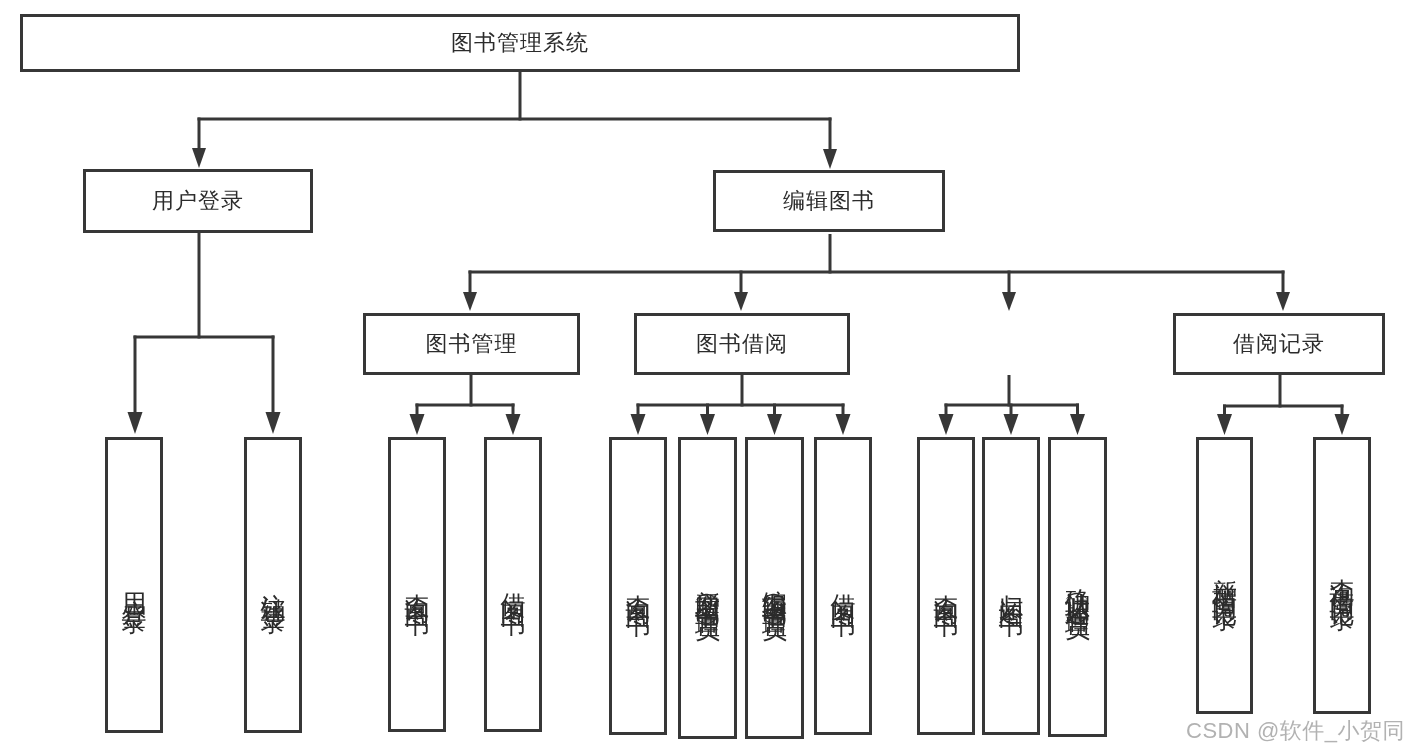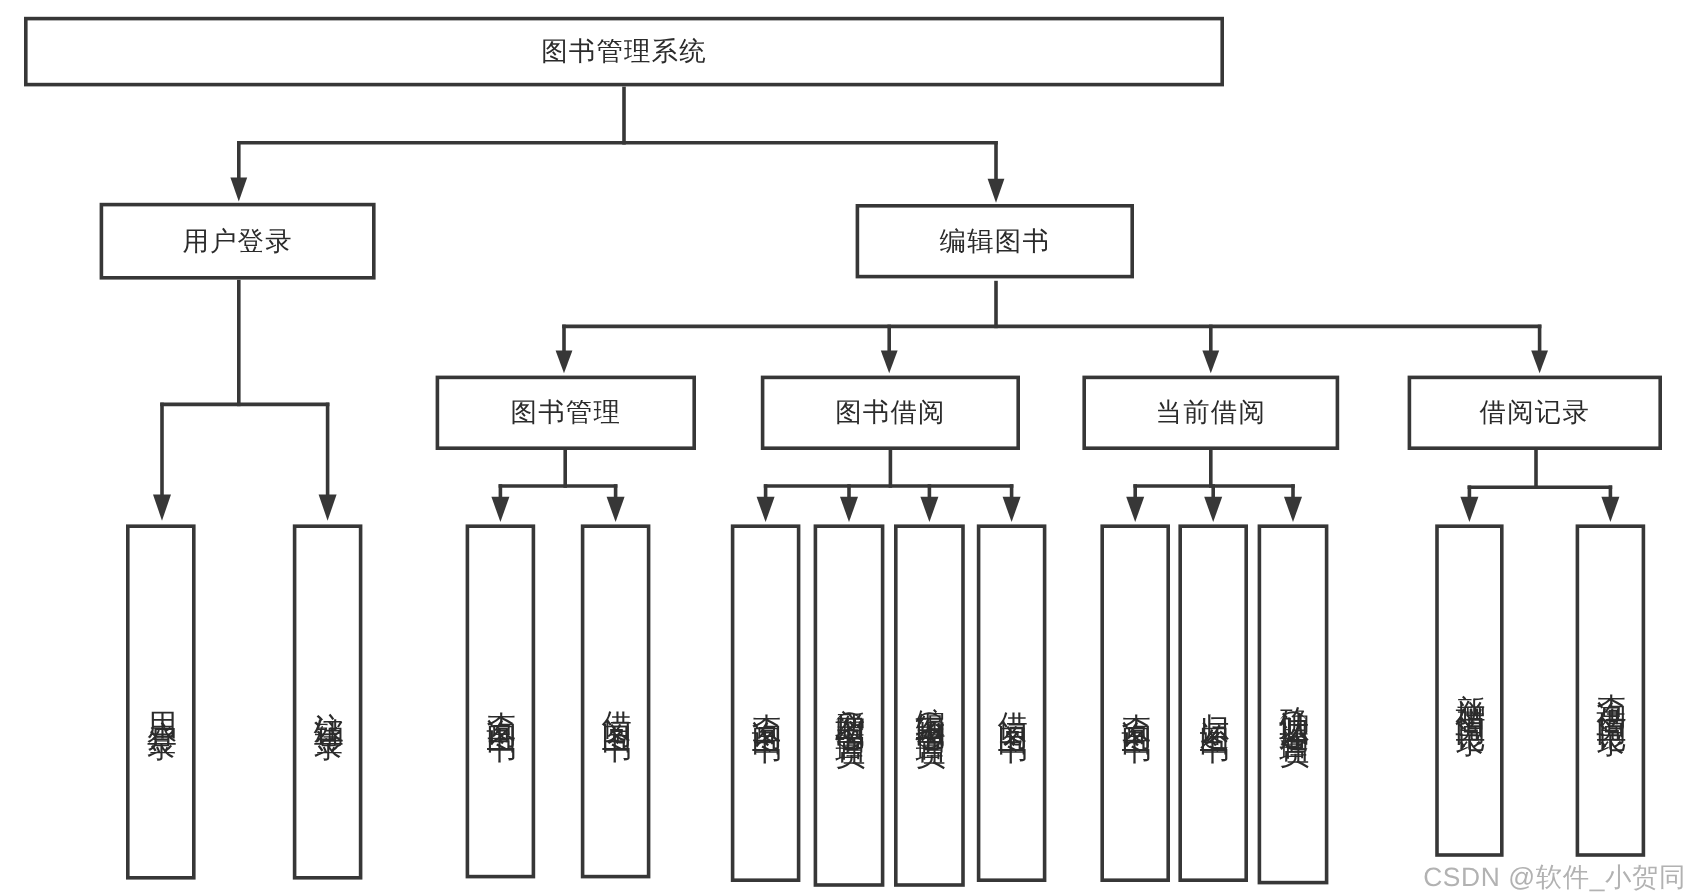--- a/index.html
+++ b/index.html
@@ -127,21 +127,20 @@
     </g>
   </svg>
 
   <div class="node h" style="left:20px;top:14px;width:1000px;height:58px;">图书管理系统</div>
 
   <div class="node h" style="left:83px;top:169px;width:230px;height:64px;">用户登录</div>
   <div class="node h" style="left:713px;top:170px;width:232px;height:62px;">编辑图书</div>
 
   <div class="node h" style="left:363px;top:313px;width:217px;height:62px;">图书管理</div>
   <div class="node h" style="left:634px;top:313px;width:216px;height:62px;text-align:center;">图书借阅</div>
-  <div class="node h" style="left:902px;top:313px;width:214px;height:62px;">当前借阅</div>
   <div class="node h" style="left:1173px;top:313px;width:212px;height:62px;">借阅记录</div>
 
   <div class="node v" style="left:105px;top:437px;width:58px;height:296px;">用户登录</div>
   <div class="node v" style="left:244px;top:437px;width:58px;height:296px;">注销登录</div>
 
   <div class="node v" style="left:388px;top:437px;width:58px;height:295px;">查询图书</div>
   <div class="node v" style="left:484px;top:437px;width:58px;height:295px;">借阅图书</div>
 
   <div class="node v" style="left:609px;top:437px;width:58px;height:298px;">查询图书</div>
   <div class="node v tight" style="left:678px;top:437px;width:59px;height:302px;">新增图书（管理员）</div>

